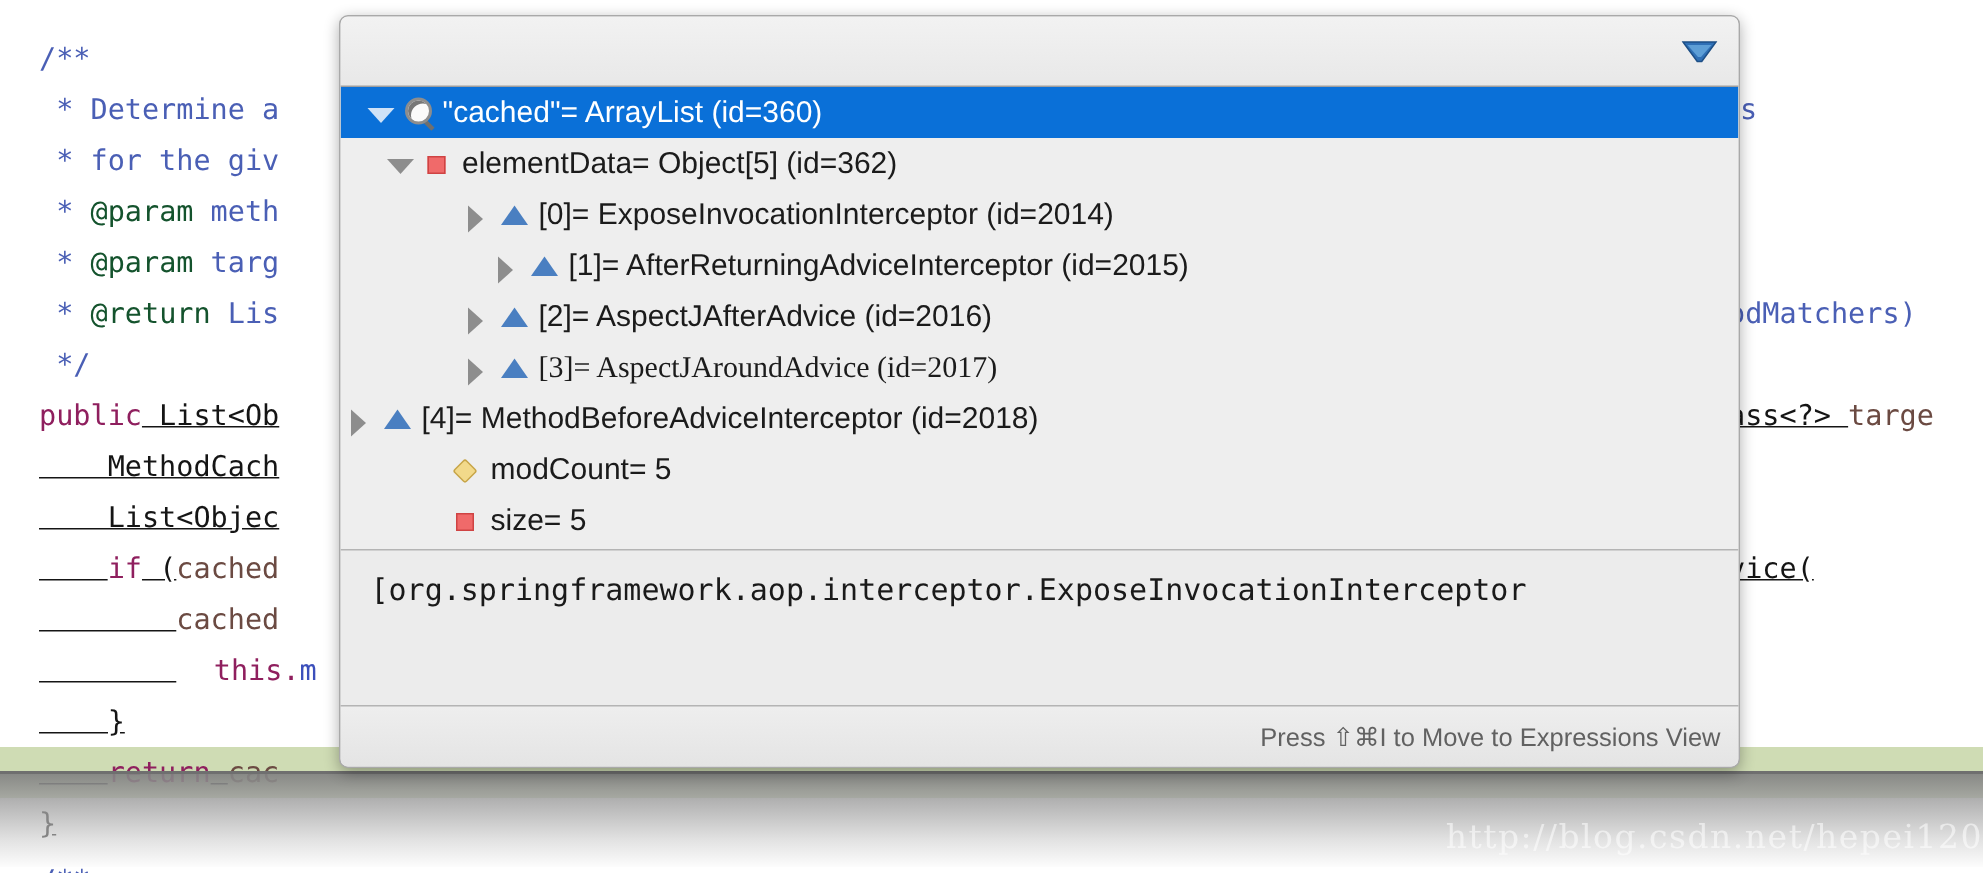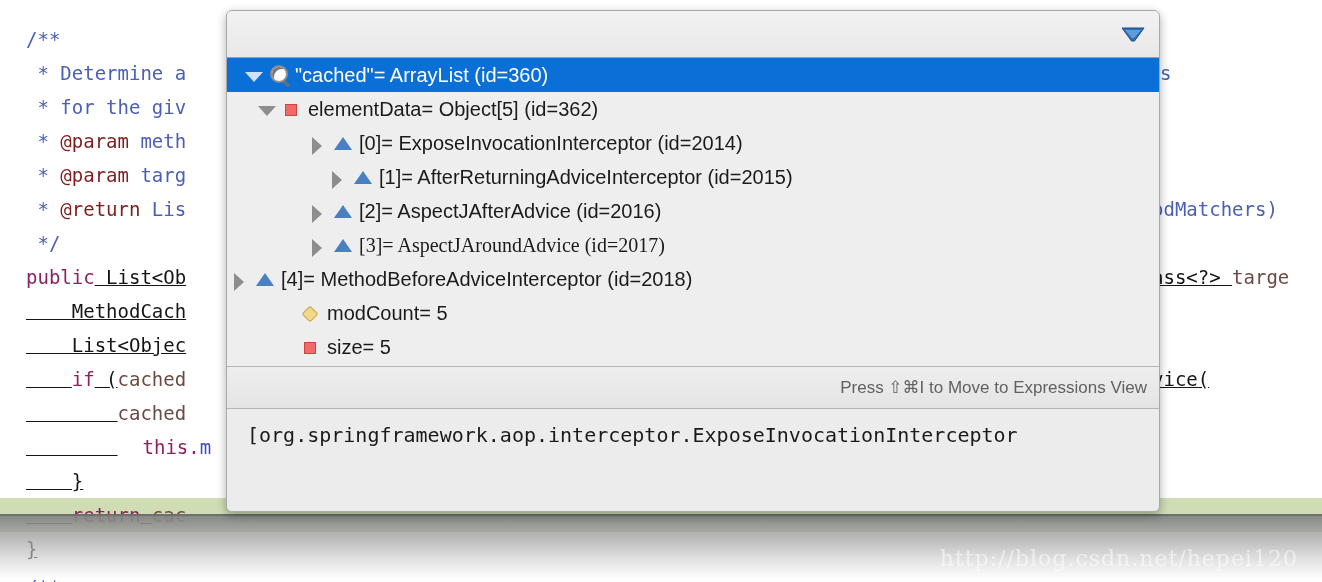--- a/index.html
+++ b/index.html
@@ -30,42 +30,42 @@
     position: absolute;
     left: 0;
     width: 1322px;
     height: 34px;
     padding-left: 26px;
     box-sizing: border-box;
     white-space: pre;
   }
   .code-line.highlight { background: #cfdcb4; }
   .tok-doc      { color: #4a5fb5; }
-  .tok-doctag   { color: #7f1d1d; }
+  .tok-doctag   { color: #14532d; }
   .tok-kw       { color: #8f1f5e; text-align: right; }
   .tok-plain    { color: #151515; text-decoration: underline; }
   .tok-ident    { color: #6b4a42; }
   .tok-field    { color: #3b4fbb; }
   .tok-this     { color: #8f1f5e; margin-left: 25px; }
 
   
   #bottom-shade {
     position: absolute;
     left: 0; top: 516px; width: 1322px; height: 62px;
     background: linear-gradient(to bottom, rgba(130,130,130,0.92) 0%, rgba(160,160,160,0.82) 28%, rgba(205,205,205,0.6) 70%, rgba(245,245,245,0.25) 100%);
     pointer-events: none;
   }
   #bottom-shade-top {
     position: absolute;
     left: 0; top: 514px; width: 1322px; height: 2px;
     background: #6f6f6f;
   }
   #watermark {
     position: absolute;
-    right: 24px; top: 546px;
+    right: 0; top: 546px;
     font-family: "DejaVu Serif", "Liberation Serif", serif;
     font-size: 22px;
     letter-spacing: 1px;
     color: rgba(255,255,255,0.55);
     white-space: nowrap;
   }
 
   
   #popup {
     position: absolute;
@@ -280,22 +280,22 @@
           <span class="val-icon ic-yellowdiamond"></span>
           <span class="row-label">modCount= 5</span>
         </div>
         <div class="tree-row" style="padding-left: 46px;">
           <span class="twisty"></span>
           <span class="val-icon ic-redsquare"></span>
           <span class="row-label">size= 5</span>
         </div>
       </div>
 
+    <div id="detail">
+      <div id="detail-text">[org.springframework.aop.interceptor.ExposeInvocationInterceptor</div>
+    </div>
+
     <div id="popup-footer">
       <span id="footer-hint">Press ⇧⌘I to Move to Expressions View</span>
     </div>
 
-    <div id="detail">
-      <div id="detail-text">[org.springframework.aop.interceptor.ExposeInvocationInterceptor</div>
-    </div>
-
   </div>
 </div>
 
 </body></html>

